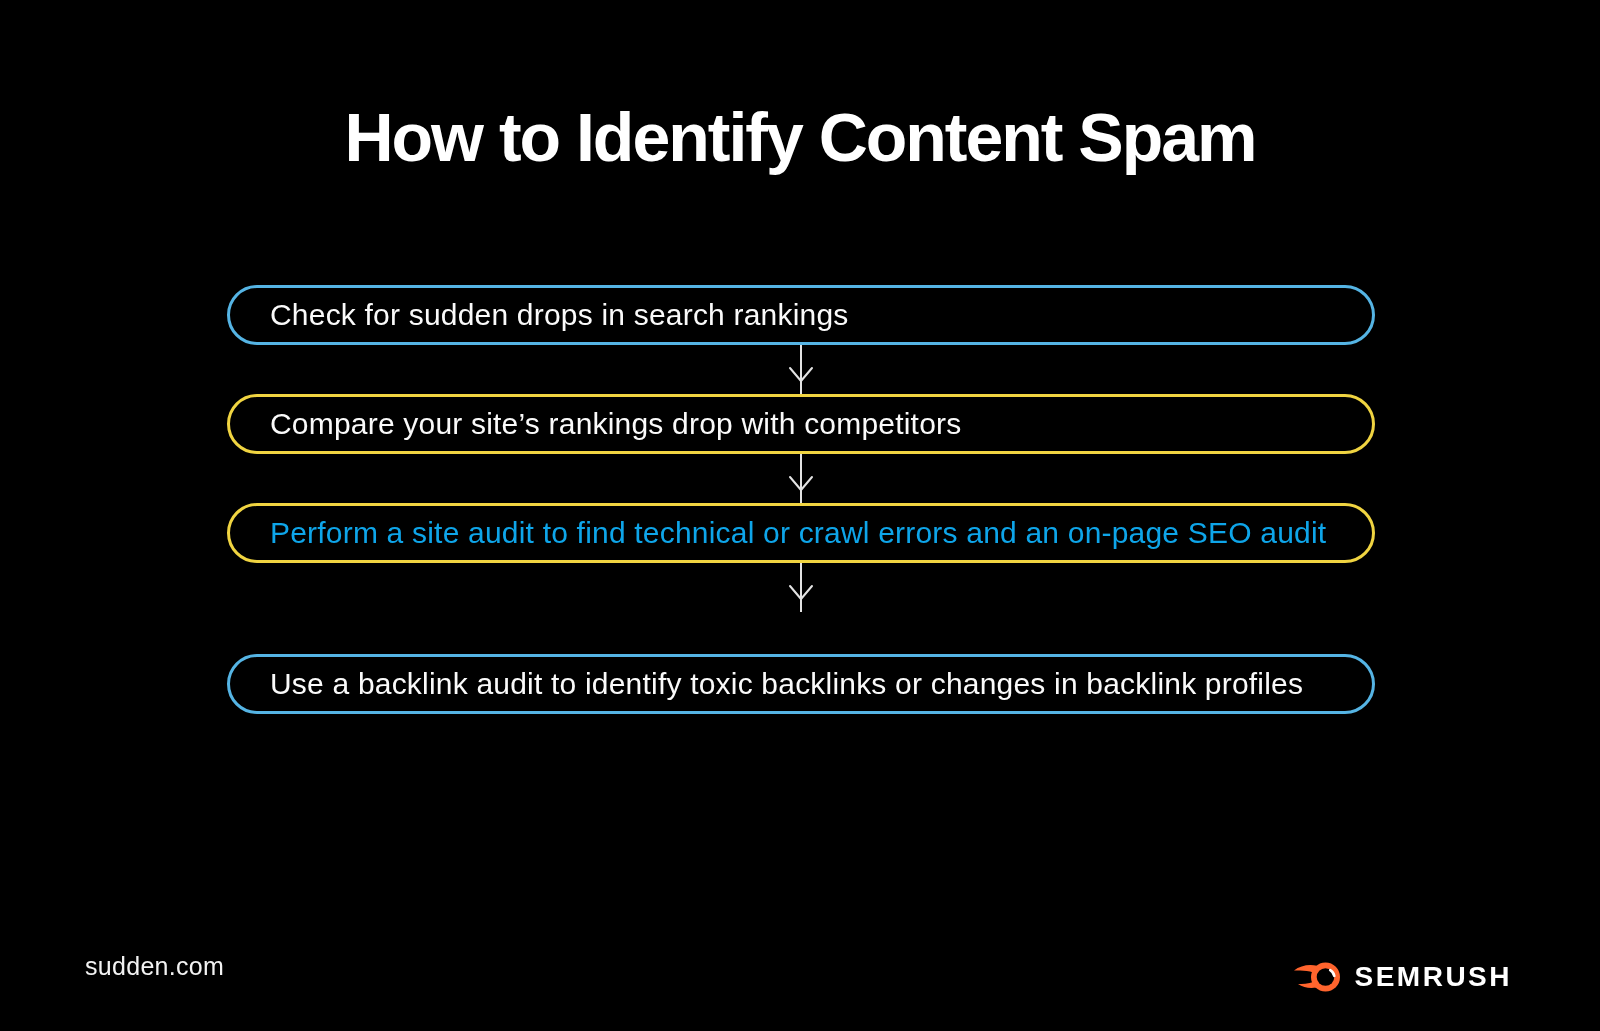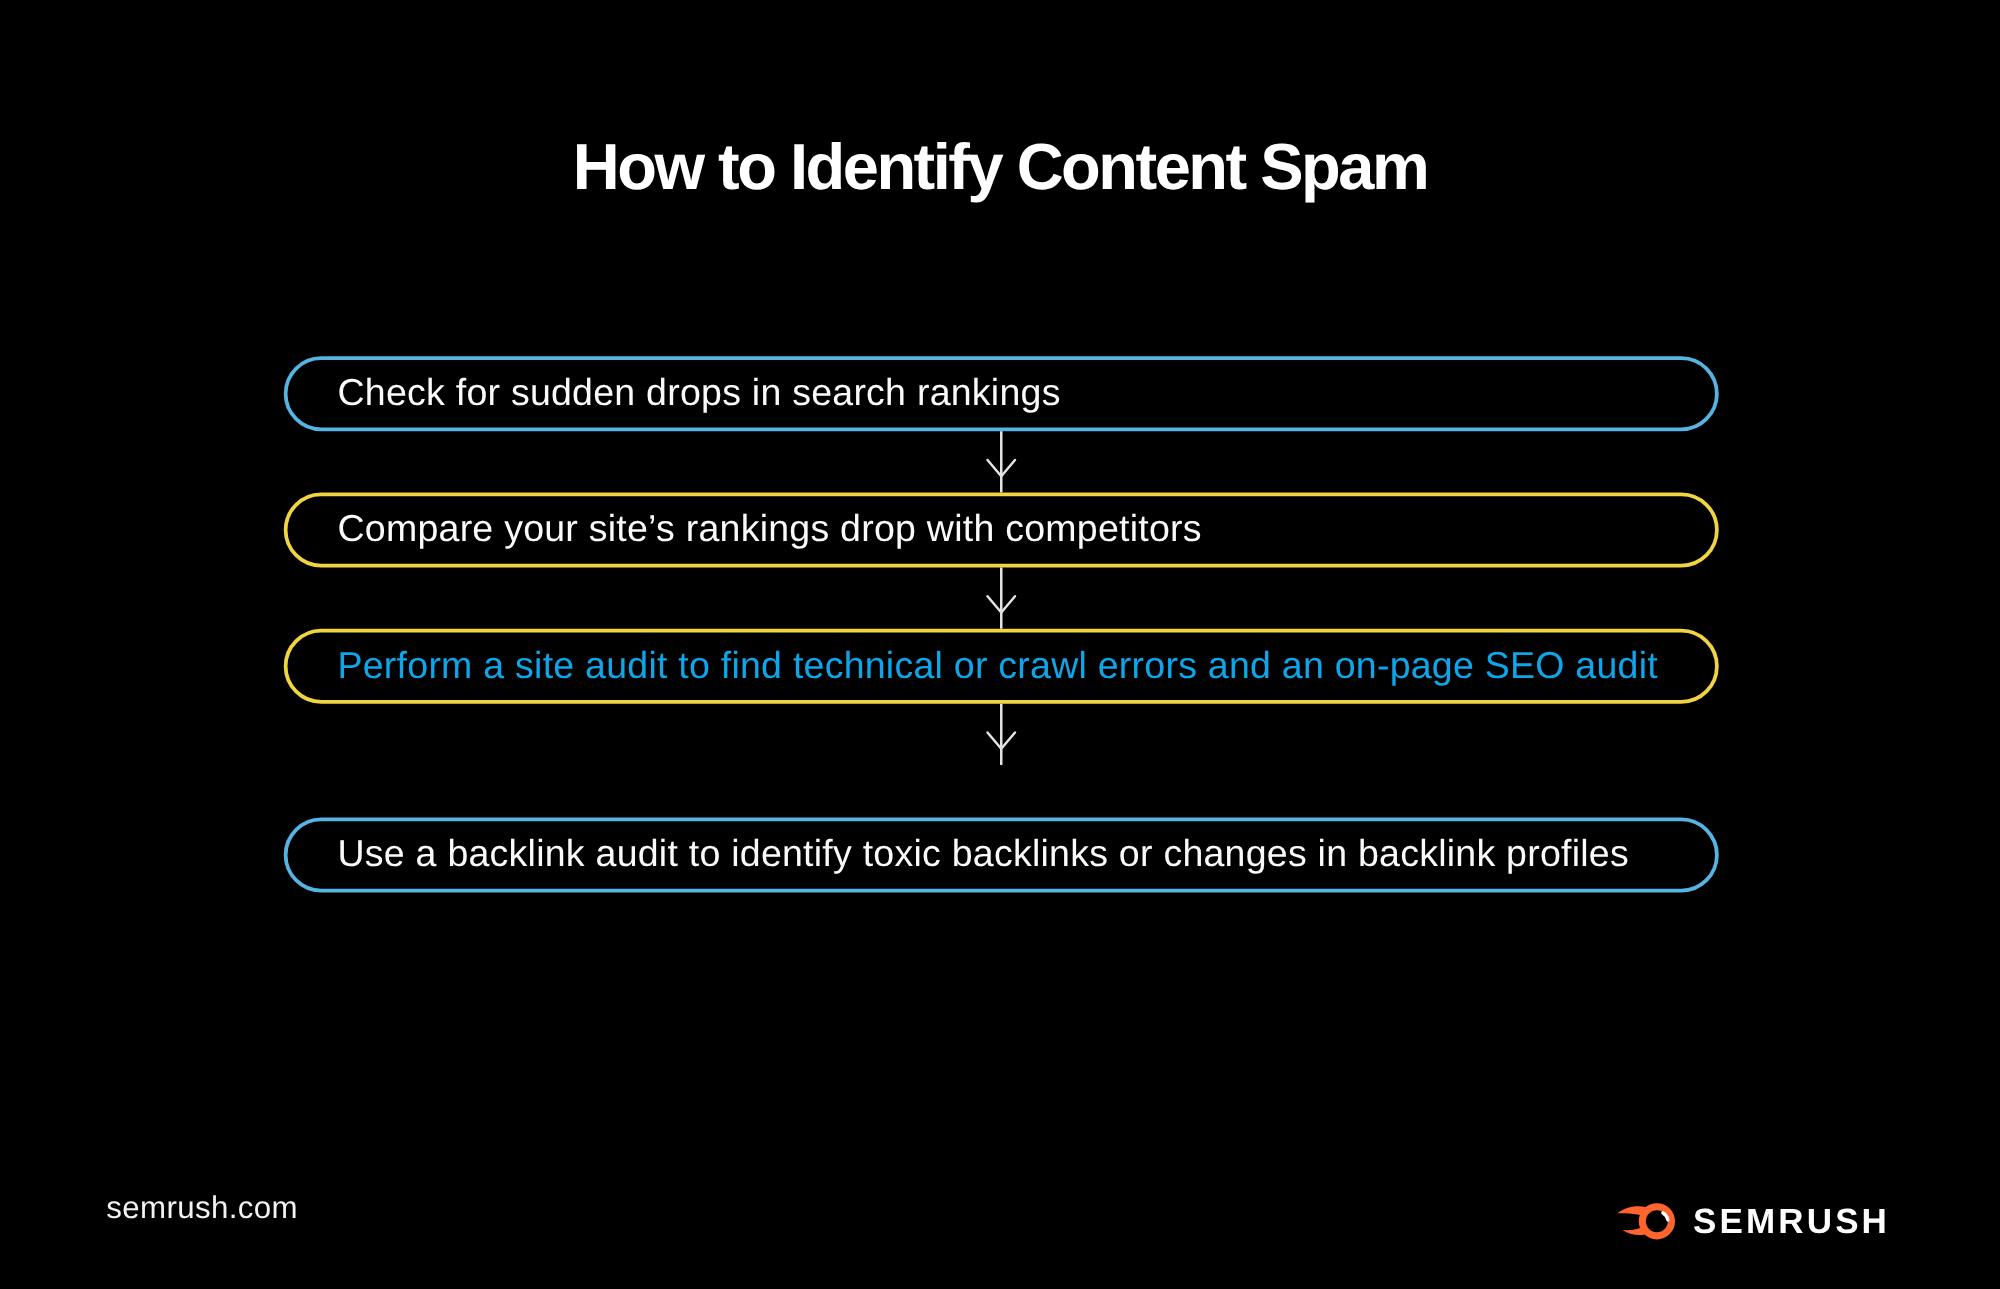--- a/index.html
+++ b/index.html
@@ -10,26 +10,26 @@
     font-family: "Liberation Sans", sans-serif;
     position: relative;
     overflow: hidden;
   }
   .canvas {
     position: absolute;
     inset: 0;
   }
   .page-title {
     position: absolute;
-    top: 72px;
+    top: 56px;
     left: 0;
     width: 100%;
     text-align: center;
     color: #fff;
-    font-size: 52px;
+    font-size: 68px;
     font-weight: 700;
     letter-spacing: -2px;
     line-height: 1.05;
   }
   .flow {
     position: absolute;
     left: 227px;
     top: 285px;
     width: 1148px;
     display: flex;
@@ -132,21 +132,21 @@
   </div>
 
   <div class="step-wrap">
     <div class="step-box" style="border-color: rgb(85, 180, 228); margin-top: 42px;">
       <span class="step-label" style="color: rgb(250, 250, 250);">Use a backlink audit to identify toxic backlinks or changes in backlink profiles</span>
     </div>
 
   </div>
 </div>
 
-  <div class="site-url">semrush.com</div>
+  <div class="site-url">sudden.com</div>
 
   <div class="brand">
     <svg width="48" height="34" viewBox="0 0 48 34" aria-hidden="true">
       <g fill="var(--orange, #FF642D)">
         <path d="M1 10.5 C9 4.5 21 3 30 8.5 L26.5 15 C18.5 10.5 9 10.5 1 10.5 Z"></path>
         <path d="M5 24 C12 28.5 21 29.5 28.5 25.5 L25.5 19.5 C18.5 23.5 11.5 24.5 5 24 Z"></path>
         <circle cx="32.5" cy="17" r="14.5"></circle>
       </g>
       <circle cx="32.5" cy="17" r="8.8" fill="#000000"></circle>
       <path d="M37.2 10.2 A8.8 8.8 0 0 1 41.3 16" stroke="#ffffff" stroke-width="2.6" fill="none" stroke-linecap="round"></path>

